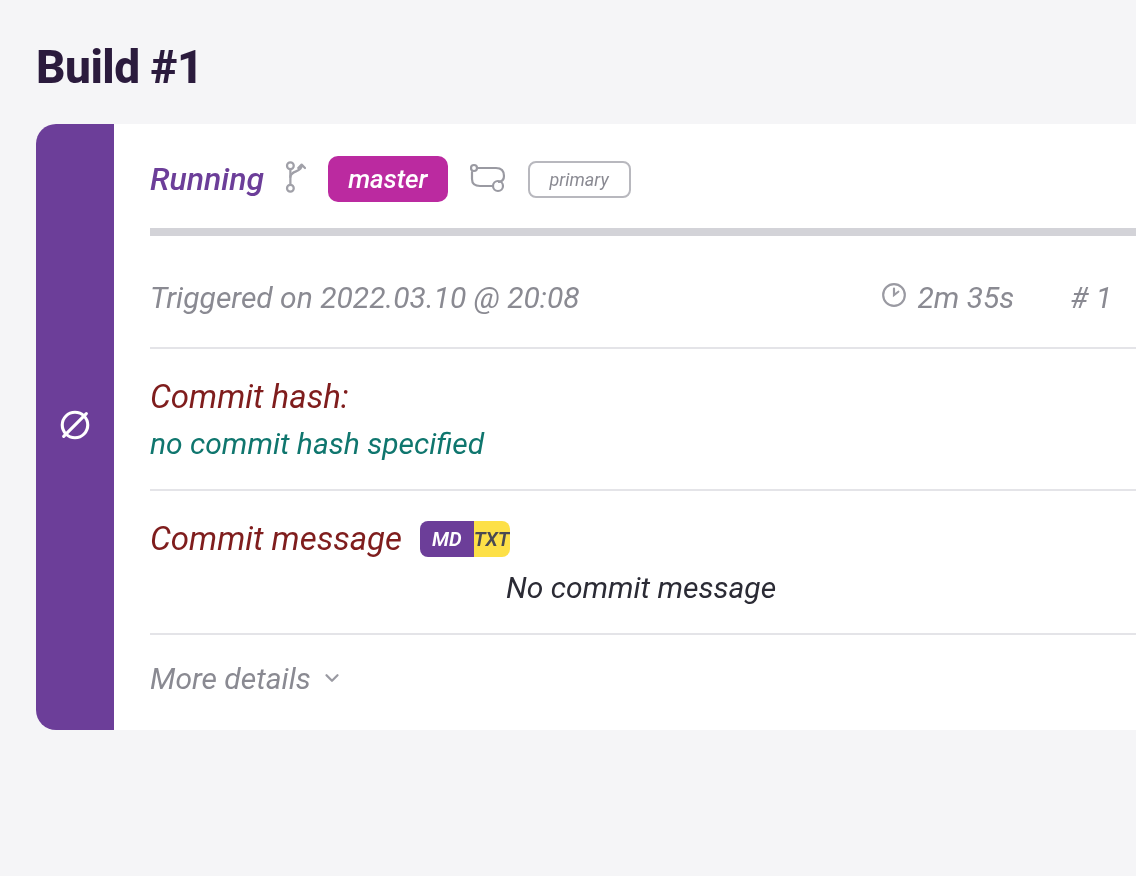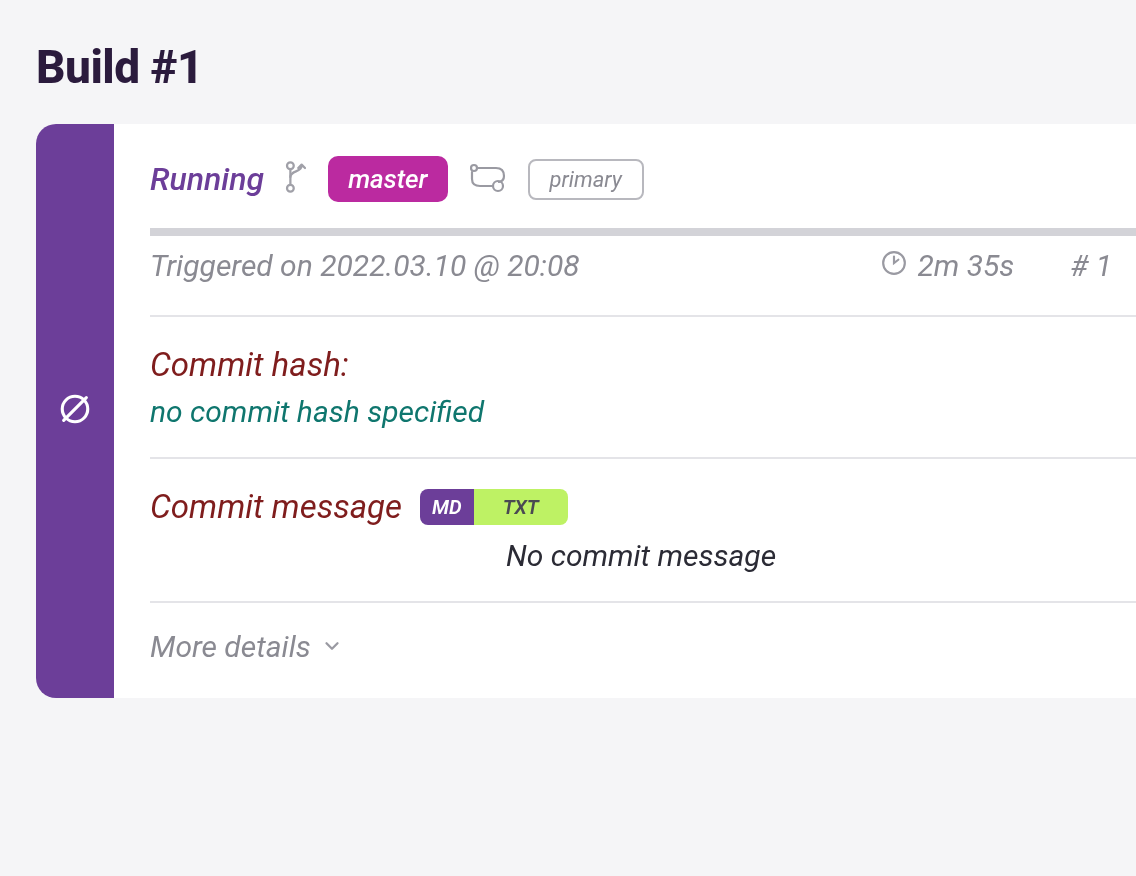--- a/index.html
+++ b/index.html
@@ -57,36 +57,36 @@
     color: #fff;
     font-size: 26px;
     font-weight: 500;
     padding: 8px 20px;
     border-radius: 10px;
   }
   .workflow-icon { color: #9a9aa2; }
   .workflow-badge {
     border: 2px solid #b8b8be;
     color: #8a8a92;
-    font-size: 22px;
+    font-size: 18px;
     font-weight: 400;
     padding: 6px 20px;
     border-radius: 8px;
     background: #fff;
   }
   .progress-bar {
     height: 8px;
     background: #d3d3d8;
     width: 100%;
   }
   .meta-row {
     display: flex;
     align-items: center;
     gap: 56px;
-    padding: 12px 4px 32px 0;
+    padding: 44px 4px 32px 0;
     border-bottom: 2px solid #e4e4e8;
     color: #8a8a92;
     font-size: 30px;
   }
   .meta-left { flex: 1; }
   .meta-mid { display: flex; align-items: flex-end; gap: 10px; }
   .clock-icon { color: #9a9aa2; }
   .meta-right { color: #8a8a92; padding-right: 20px; }
   .section {
     padding: 28px 4px 28px 0;
@@ -118,23 +118,23 @@
     overflow: hidden;
     font-size: 20px;
     font-weight: 600;
   }
   .toggle-active {
     background: #6c3e99;
     color: #fff;
     padding: 6px 12px;
   }
   .toggle-inactive {
-    background: #bef264;
+    background: #fde047;
     color: #4a4a52;
-    padding: 6px 29px;
+    padding: 6px 0;
   }
   .more-row {
     display: flex;
     align-items: center;
     gap: 10px;
     padding: 26px 0 4px 0;
     color: #8a8a92;
     font-size: 30px;
     cursor: pointer;
   }

